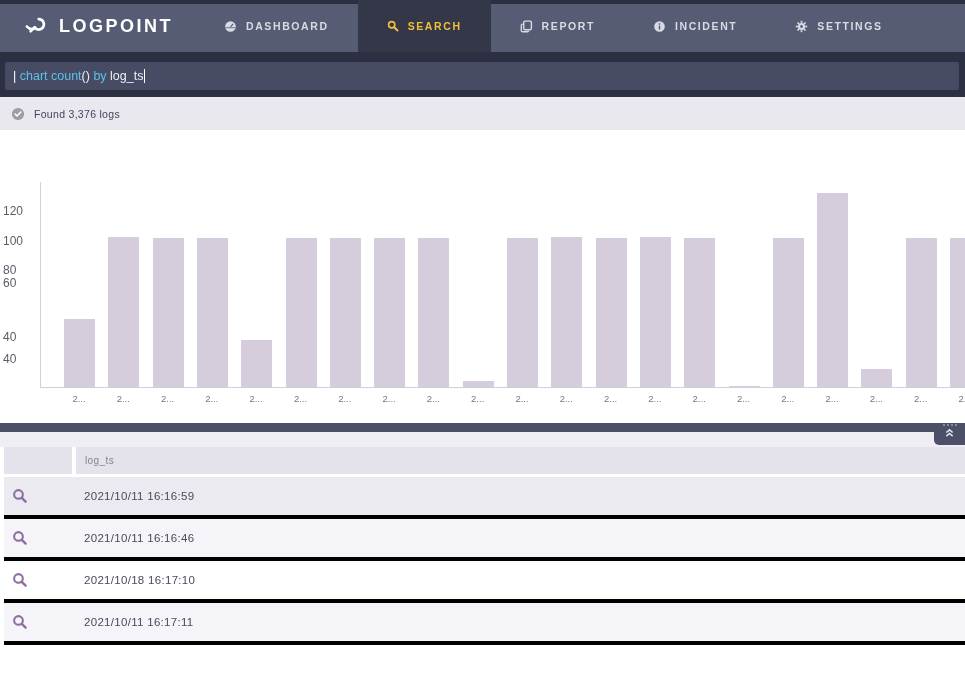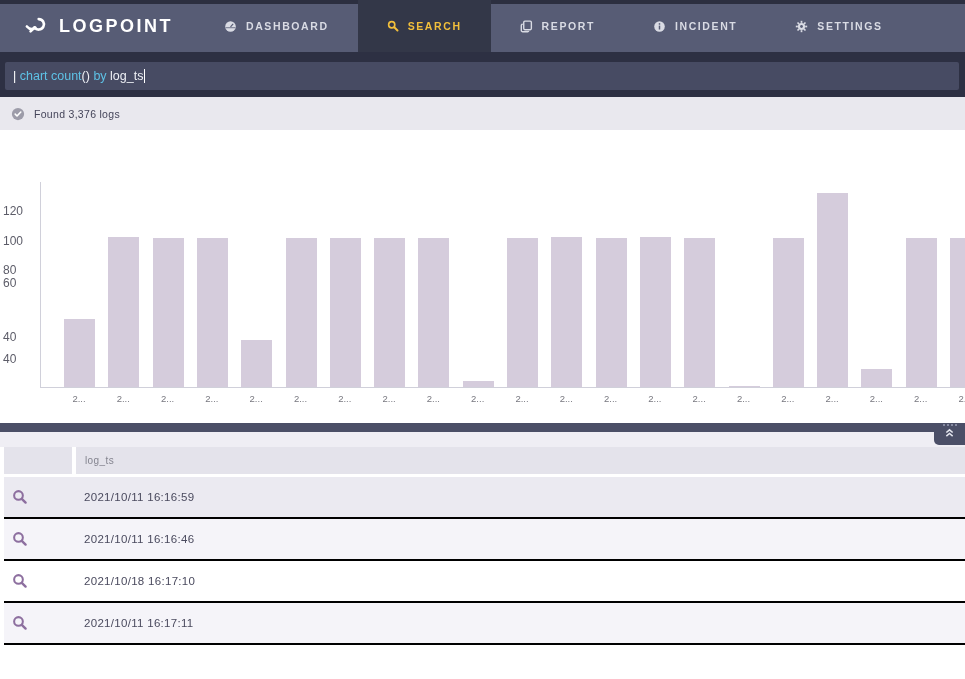--- a/index.html
+++ b/index.html
@@ -46,21 +46,21 @@
   .tab-dots i { width:2px; height:2px; border-radius:50%; background:#9a9eb4; }
   .tab-chev { margin-top:2px; display:flex; }
 
   
   .table-gap { height:15px; background:#efeef4; }
   .log-table { margin-left:4px; }
   .t-head { display:flex; gap:4px; height:27px; margin-bottom:3px; }
   .th-icon-cell { width:68px; background:#e4e3eb; }
   .th-main { flex:1; background:#e4e3eb; display:flex; align-items:center; padding-left:9px;
              font-size:10px; color:#84848f; letter-spacing:.4px; cursor:pointer; }
-  .t-row { display:flex; align-items:center; height:42px; border-bottom:2px solid #000000; background:#fff; cursor:pointer; }
+  .t-row { display:flex; align-items:center; height:42px; border-bottom:4px solid #000000; background:#fff; cursor:pointer; }
   .t-row:nth-child(even) { background:#f5f4f9; }
   .t-row:first-child { background:#ebeaf1; }
   .row-icon-cell { width:72px; padding-left:8px; display:flex; align-items:center; }
   .row-icon-cell svg { cursor:pointer; }
   .row-value { font-size:11.5px; color:#4a4a5e; padding-left:8px; letter-spacing:.3px; }
 </style>
 </head>
 <body>
 
 <div class="topnav">

